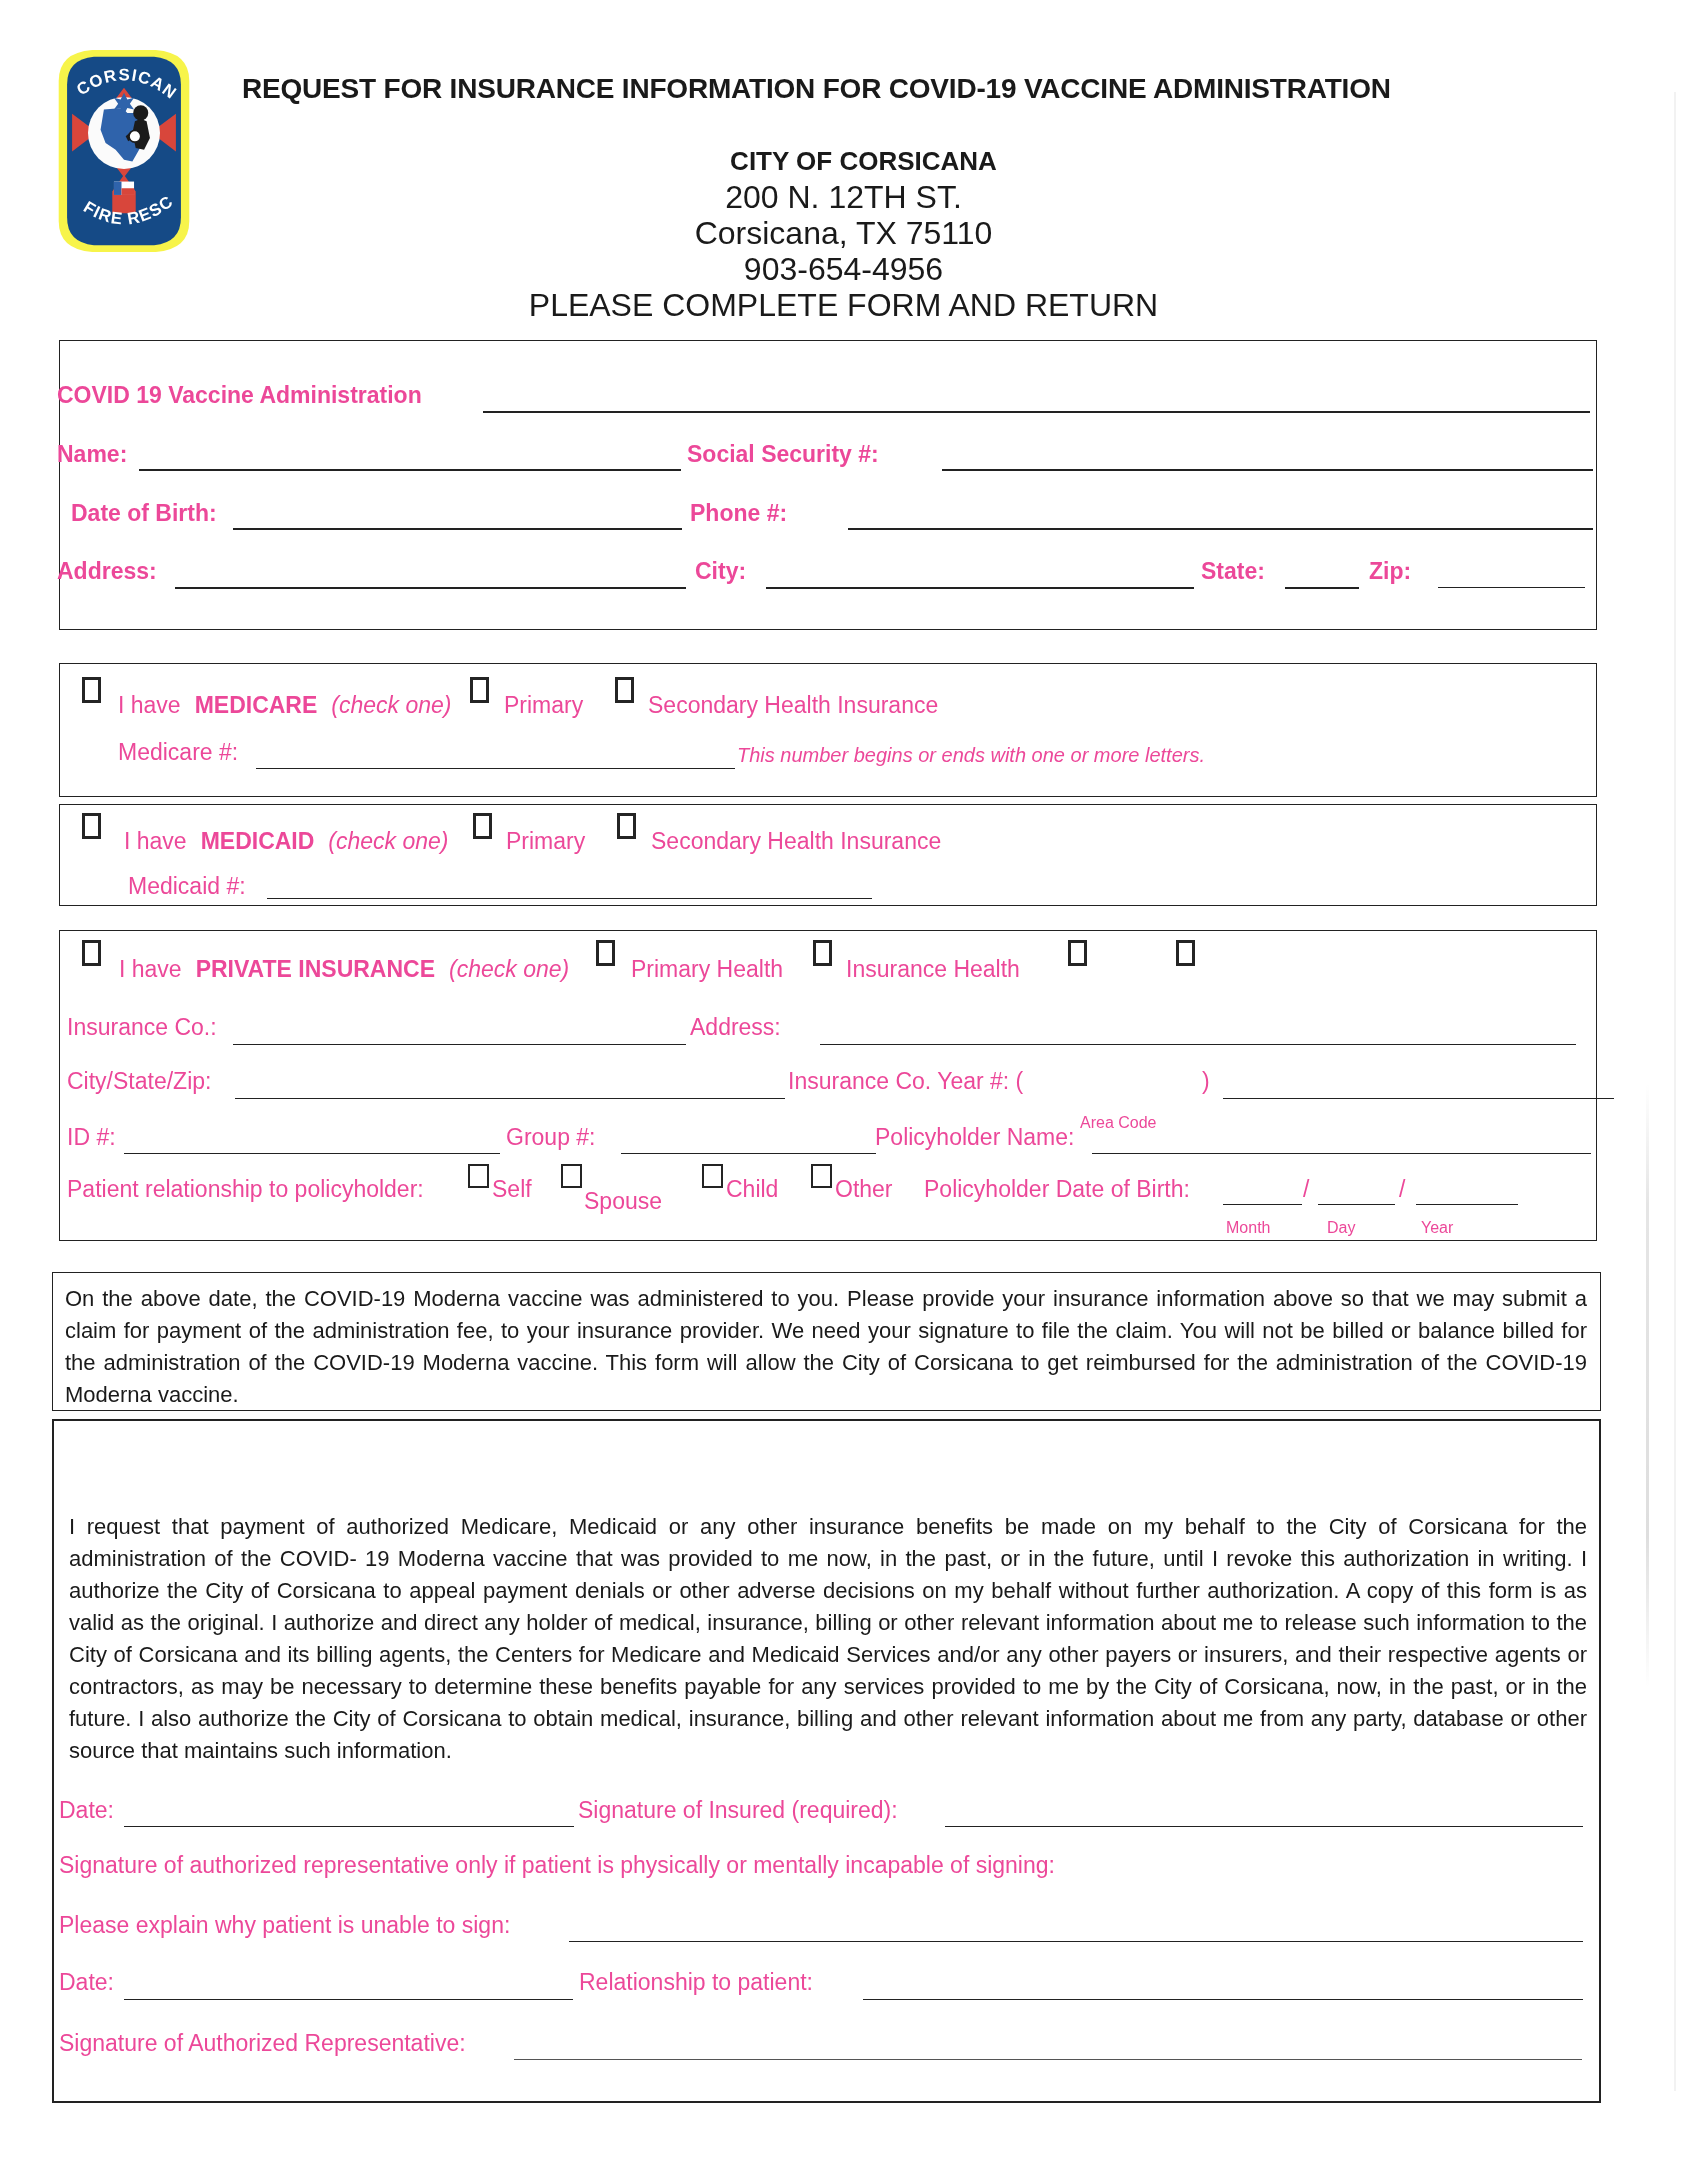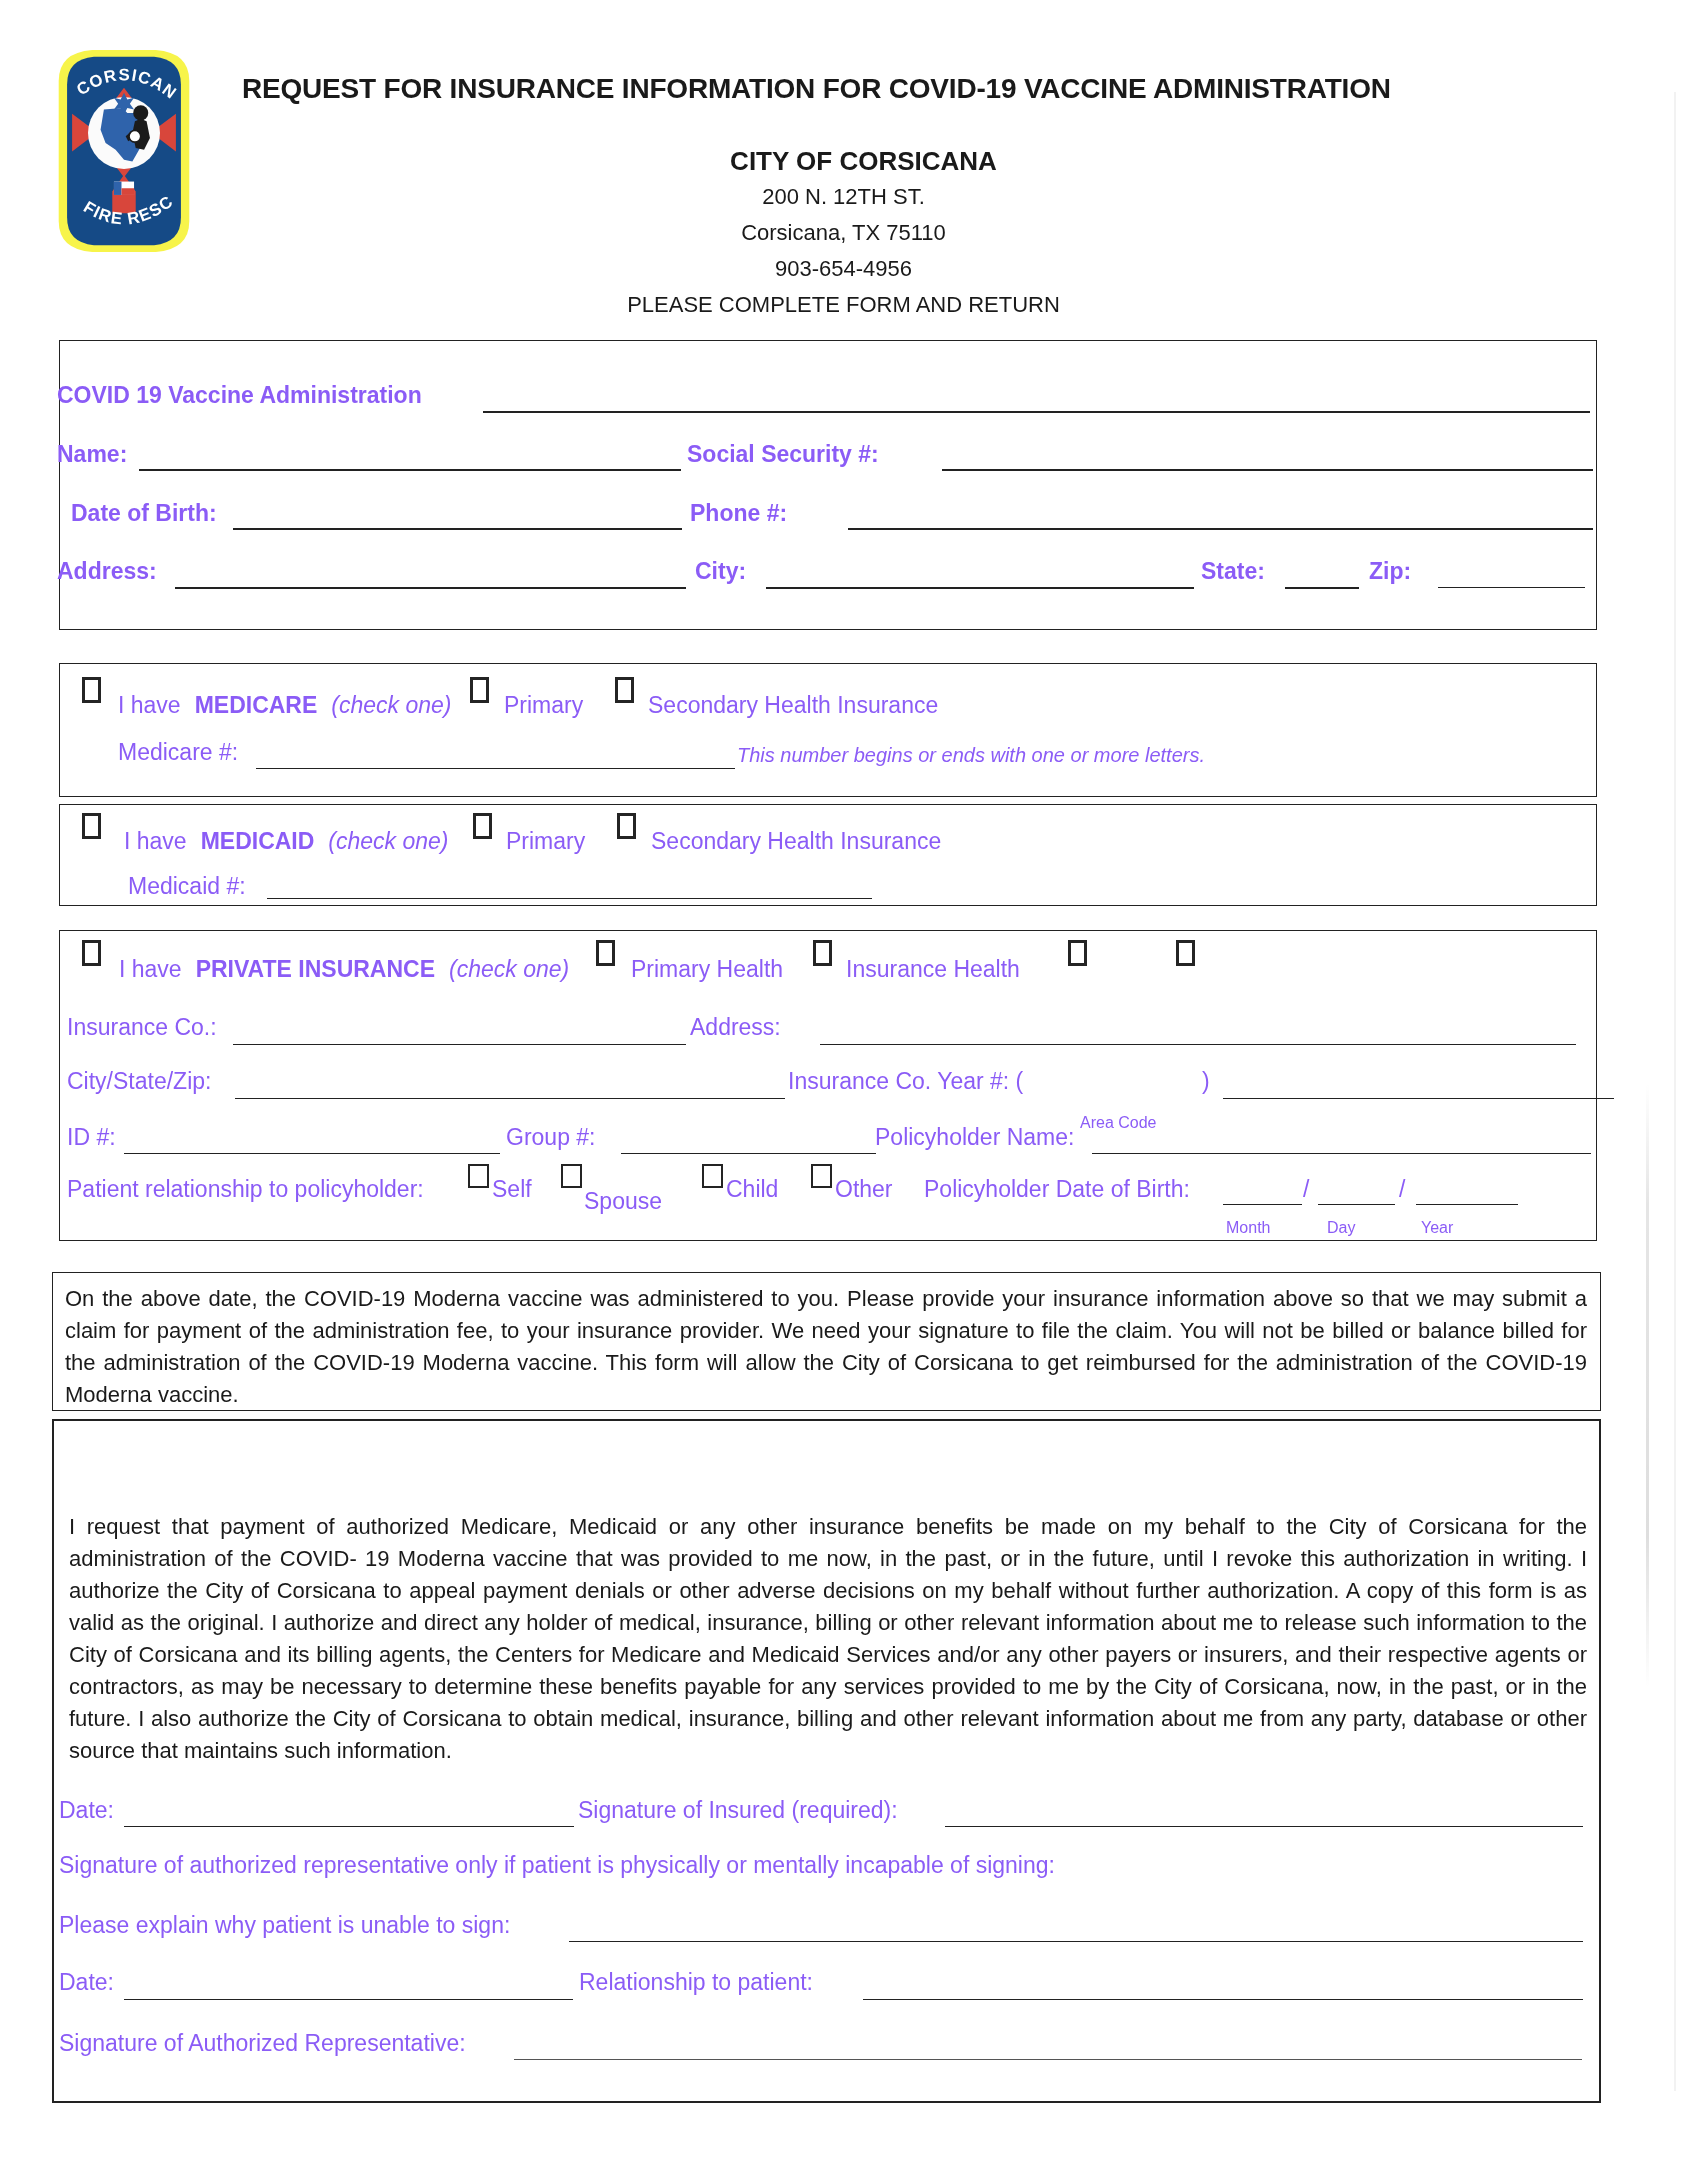--- a/index.html
+++ b/index.html
@@ -64,42 +64,42 @@
     white-space: nowrap;
   }
   .addr-block {
     position: absolute;
     left: 0;
     top: 143px;
     width: 1687px;
     text-align: center;
   }
   .addr-line {
-    font-size: 22px;
+    font-size: 32px;
     line-height: 36px;
     color: #1a1a1a;
   }
   .addr-line.bold {
     font-weight: bold;
     font-size: 26px;
     margin-left: 40px;
   }
 
   
   .box {
     position: absolute;
     border: 1.7px solid #222;
     box-sizing: border-box;
     background: #fff;
   }
   .row {
     position: absolute;
     white-space: nowrap;
     font-size: 23px;
-    color: #8b5cf6;
+    color: #ec4899;
   }
   .lbl { display: inline-block; vertical-align: baseline; }
   .lbl.b { font-weight: bold; }
   .lbl.i { font-style: italic; }
   .lbl.sm { font-size: 16px; }
 
   
   .rule {
     position: absolute;
     height: 0;

